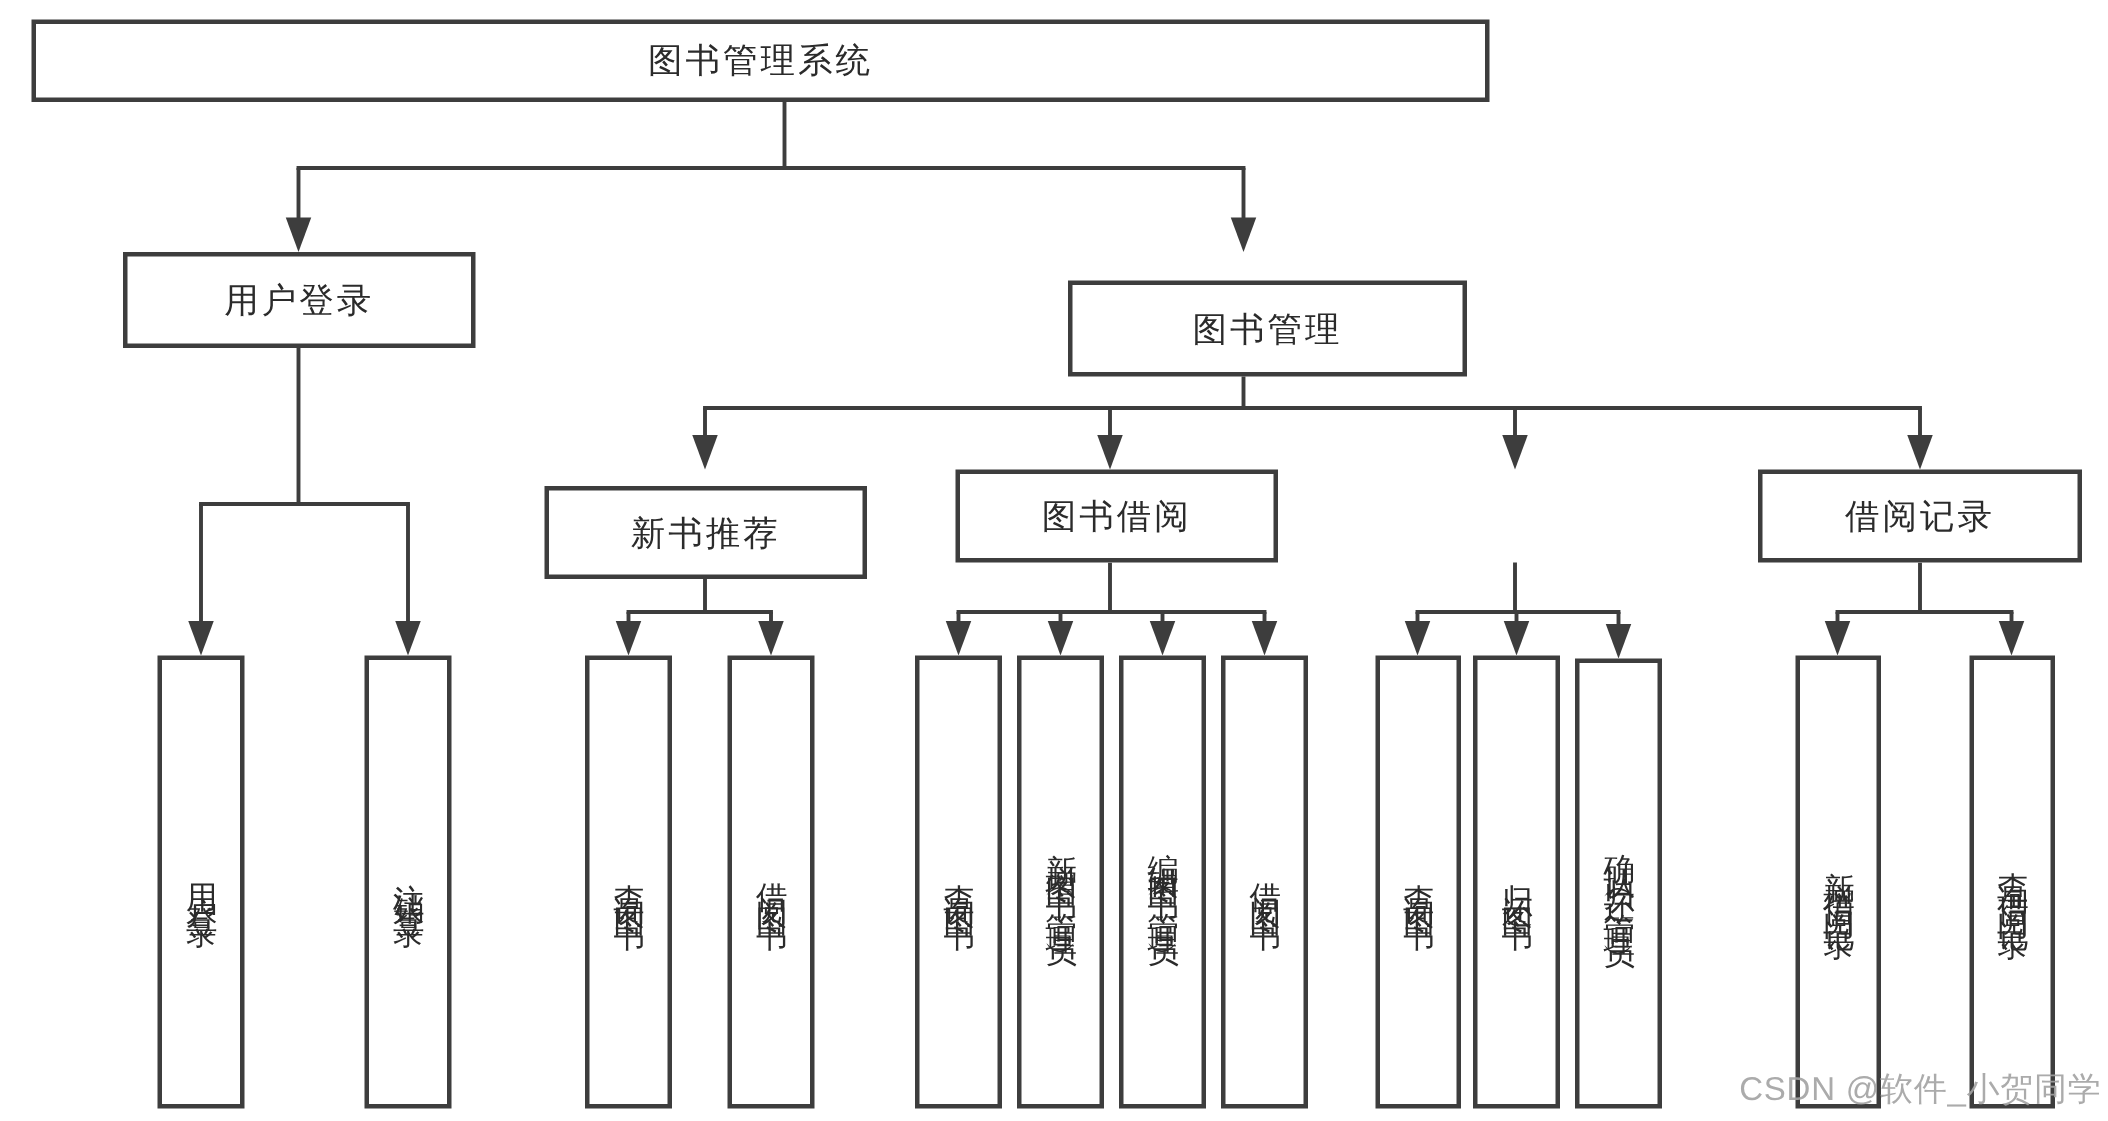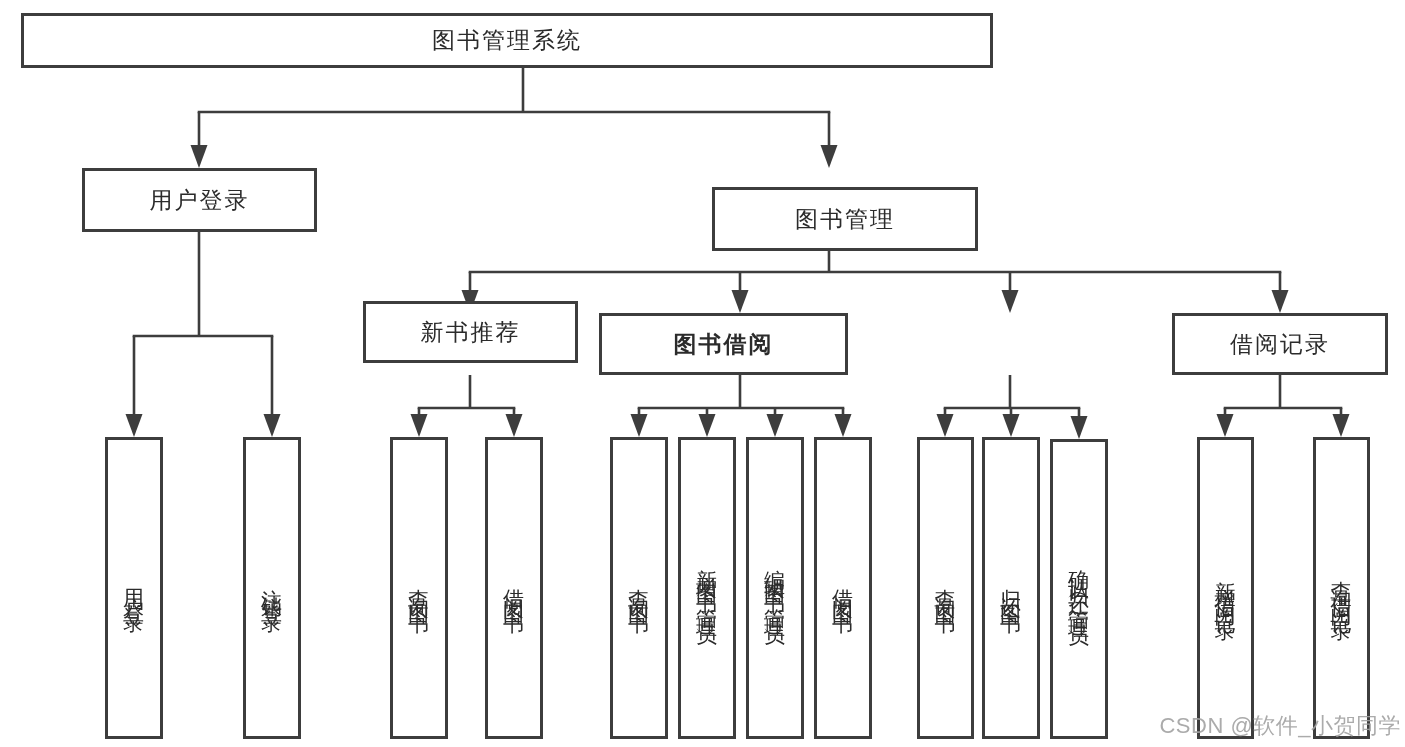--- a/index.html
+++ b/index.html
@@ -142,22 +142,22 @@
       <path class="ln" d="M1341 408 V416"></path>
       <polygon class="ar" points="1332.5,414 1349.5,414 1341,437"></polygon>
     </g>
   </svg>
 
   <div class="hbox" style="left:21px; top:13px; width:972px; height:55px;">图书管理系统</div>
 
   <div class="hbox" style="left:82px; top:168px; width:235px; height:64px;">用户登录</div>
   <div class="hbox" style="left:712px; top:168px; width:266px; height:64px;margin-top:19px;">图书管理</div>
 
-  <div class="hbox" style="left:363px; top:301px; width:215px; height:62px;">新书推荐</div>
-  <div class="hbox" style="left:599px; top:313px; width:249px; height:62px;font-weight:bold;">图书借阅</div>
+  <div class="hbox" style="left:363px; top:324px; width:215px; height:62px;">新书推荐</div>
+  <div class="hbox" style="left:637px; top:313px; width:215px; height:62px;">图书借阅</div>
   <div class="hbox" style="left:1172px; top:313px; width:216px; height:62px;">借阅记录</div>
 
   <div class="vbox" style="left:105px;">用户登录</div>
   <div class="vbox" style="left:243px;">注销登录</div>
 
   <div class="vbox" style="left:390px;">查询图书</div>
   <div class="vbox" style="left:485px;">借阅图书</div>
 
   <div class="vbox" style="left:610px;">查询图书</div>
   <div class="vbox" style="left:678px;">新增图书（管理员）</div>

